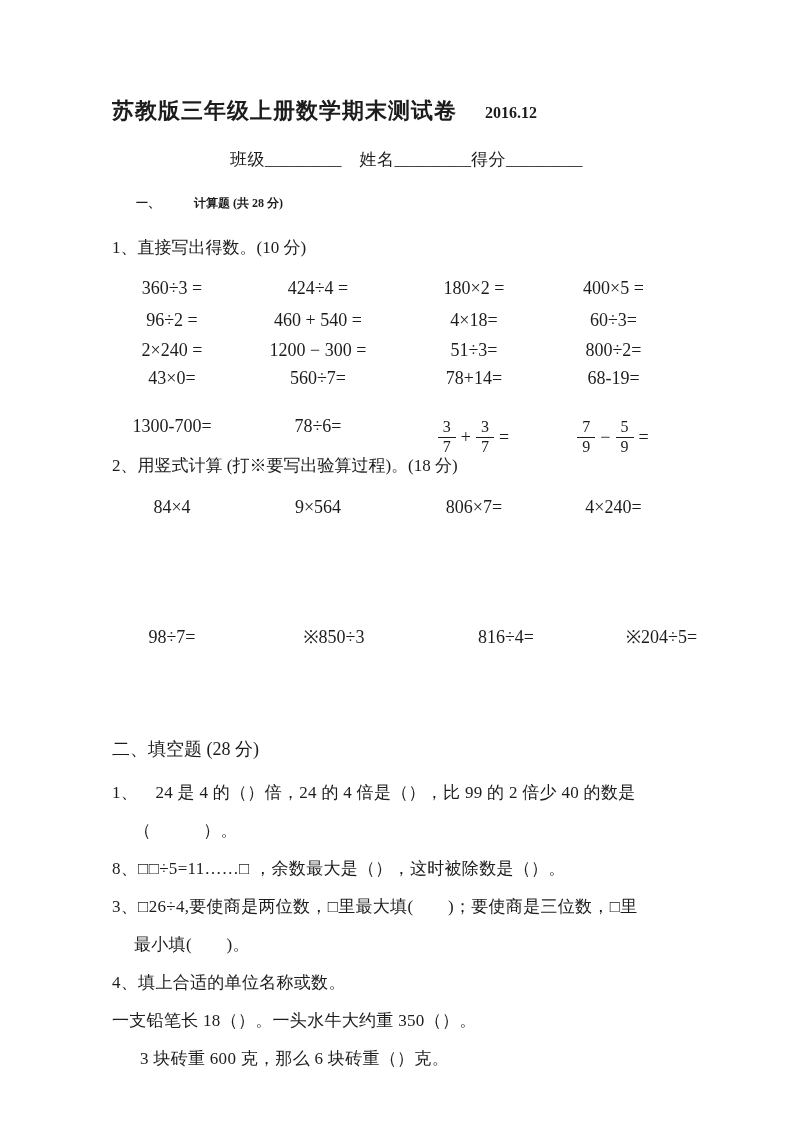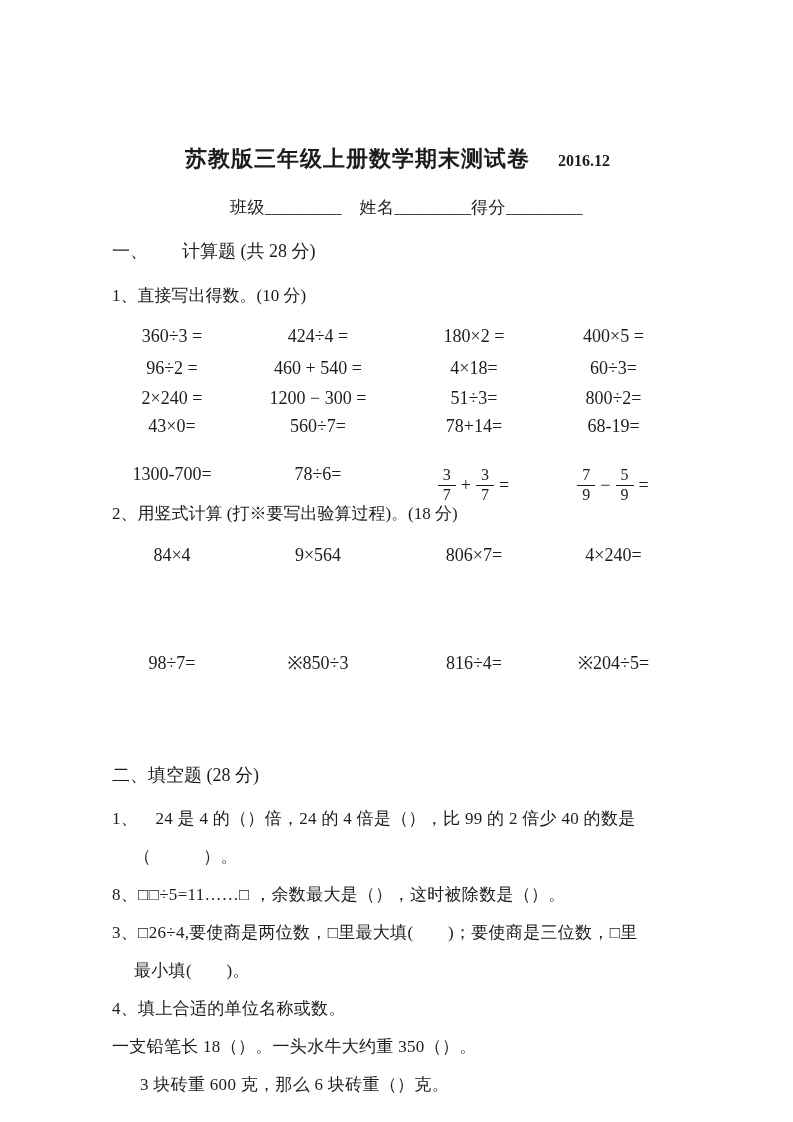--- a/index.html
+++ b/index.html
@@ -14,24 +14,22 @@
     font-family: "Liberation Serif", "DejaVu Serif", serif;
     font-size: 17px;
     overflow: hidden;
   }
   .content {
     padding: 96px 110px 0 112px; 
   }
 
   
   .title-row {
-    text-align: center;
     line-height: 30px;
     white-space: nowrap;
-    margin-top: 48px;
   }
   .title-main {
     font-size: 22px;
     font-weight: bold;
     letter-spacing: 1px;
   }
   .title-date {
     font-size: 16px;
     font-weight: bold;
     margin-left: 28px;
@@ -45,22 +43,23 @@
     white-space: nowrap;
     letter-spacing: 0.5px;
   }
   .info-gap { display: inline-block; width: 18px; }
   .blank { letter-spacing: 0; }
 
   
   .sec-heading {
     margin-top: 18px;
     line-height: 26px;
-    font-weight: normal;
-    font-size: 18px;
+    font-weight: bold;
+    font-size: 12px;
+    margin-left: 24px;
   }
   .sec-heading .hnum { margin-right: 34px; }
   .sec-heading-plain {
     margin-top: 86px;
     line-height: 26px;
     font-size: 18px;
   }
   .sub-heading {
     margin-top: 20px;
     line-height: 24px;
@@ -95,21 +94,21 @@
   .frac .fd { padding: 1px 5px 0; }
   .fop { margin: 0 3px; font-size: 18px; }
 
   .vcalc-row {
     display: grid;
     grid-template-columns: 120px 172px 140px 139px;
     font-size: 18px;
   }
   .vcalc-row .cell { text-align: center; line-height: 26px; white-space: nowrap; }
   .vcalc-row.first { margin-top: 16px; }
-  .vcalc-row.second { margin-top: 82px; }
+  .vcalc-row.second { margin-top: 104px; gap: 16px; }
 
   
   .fill-line {
     line-height: 38px;
     white-space: nowrap;
     letter-spacing: 0.3px;
   }
   .fill-line.first { margin-top: 12px; }
   .fill-line.indent-1 { padding-left: 22px; }
   .fill-line.indent-2 { padding-left: 28px; }

